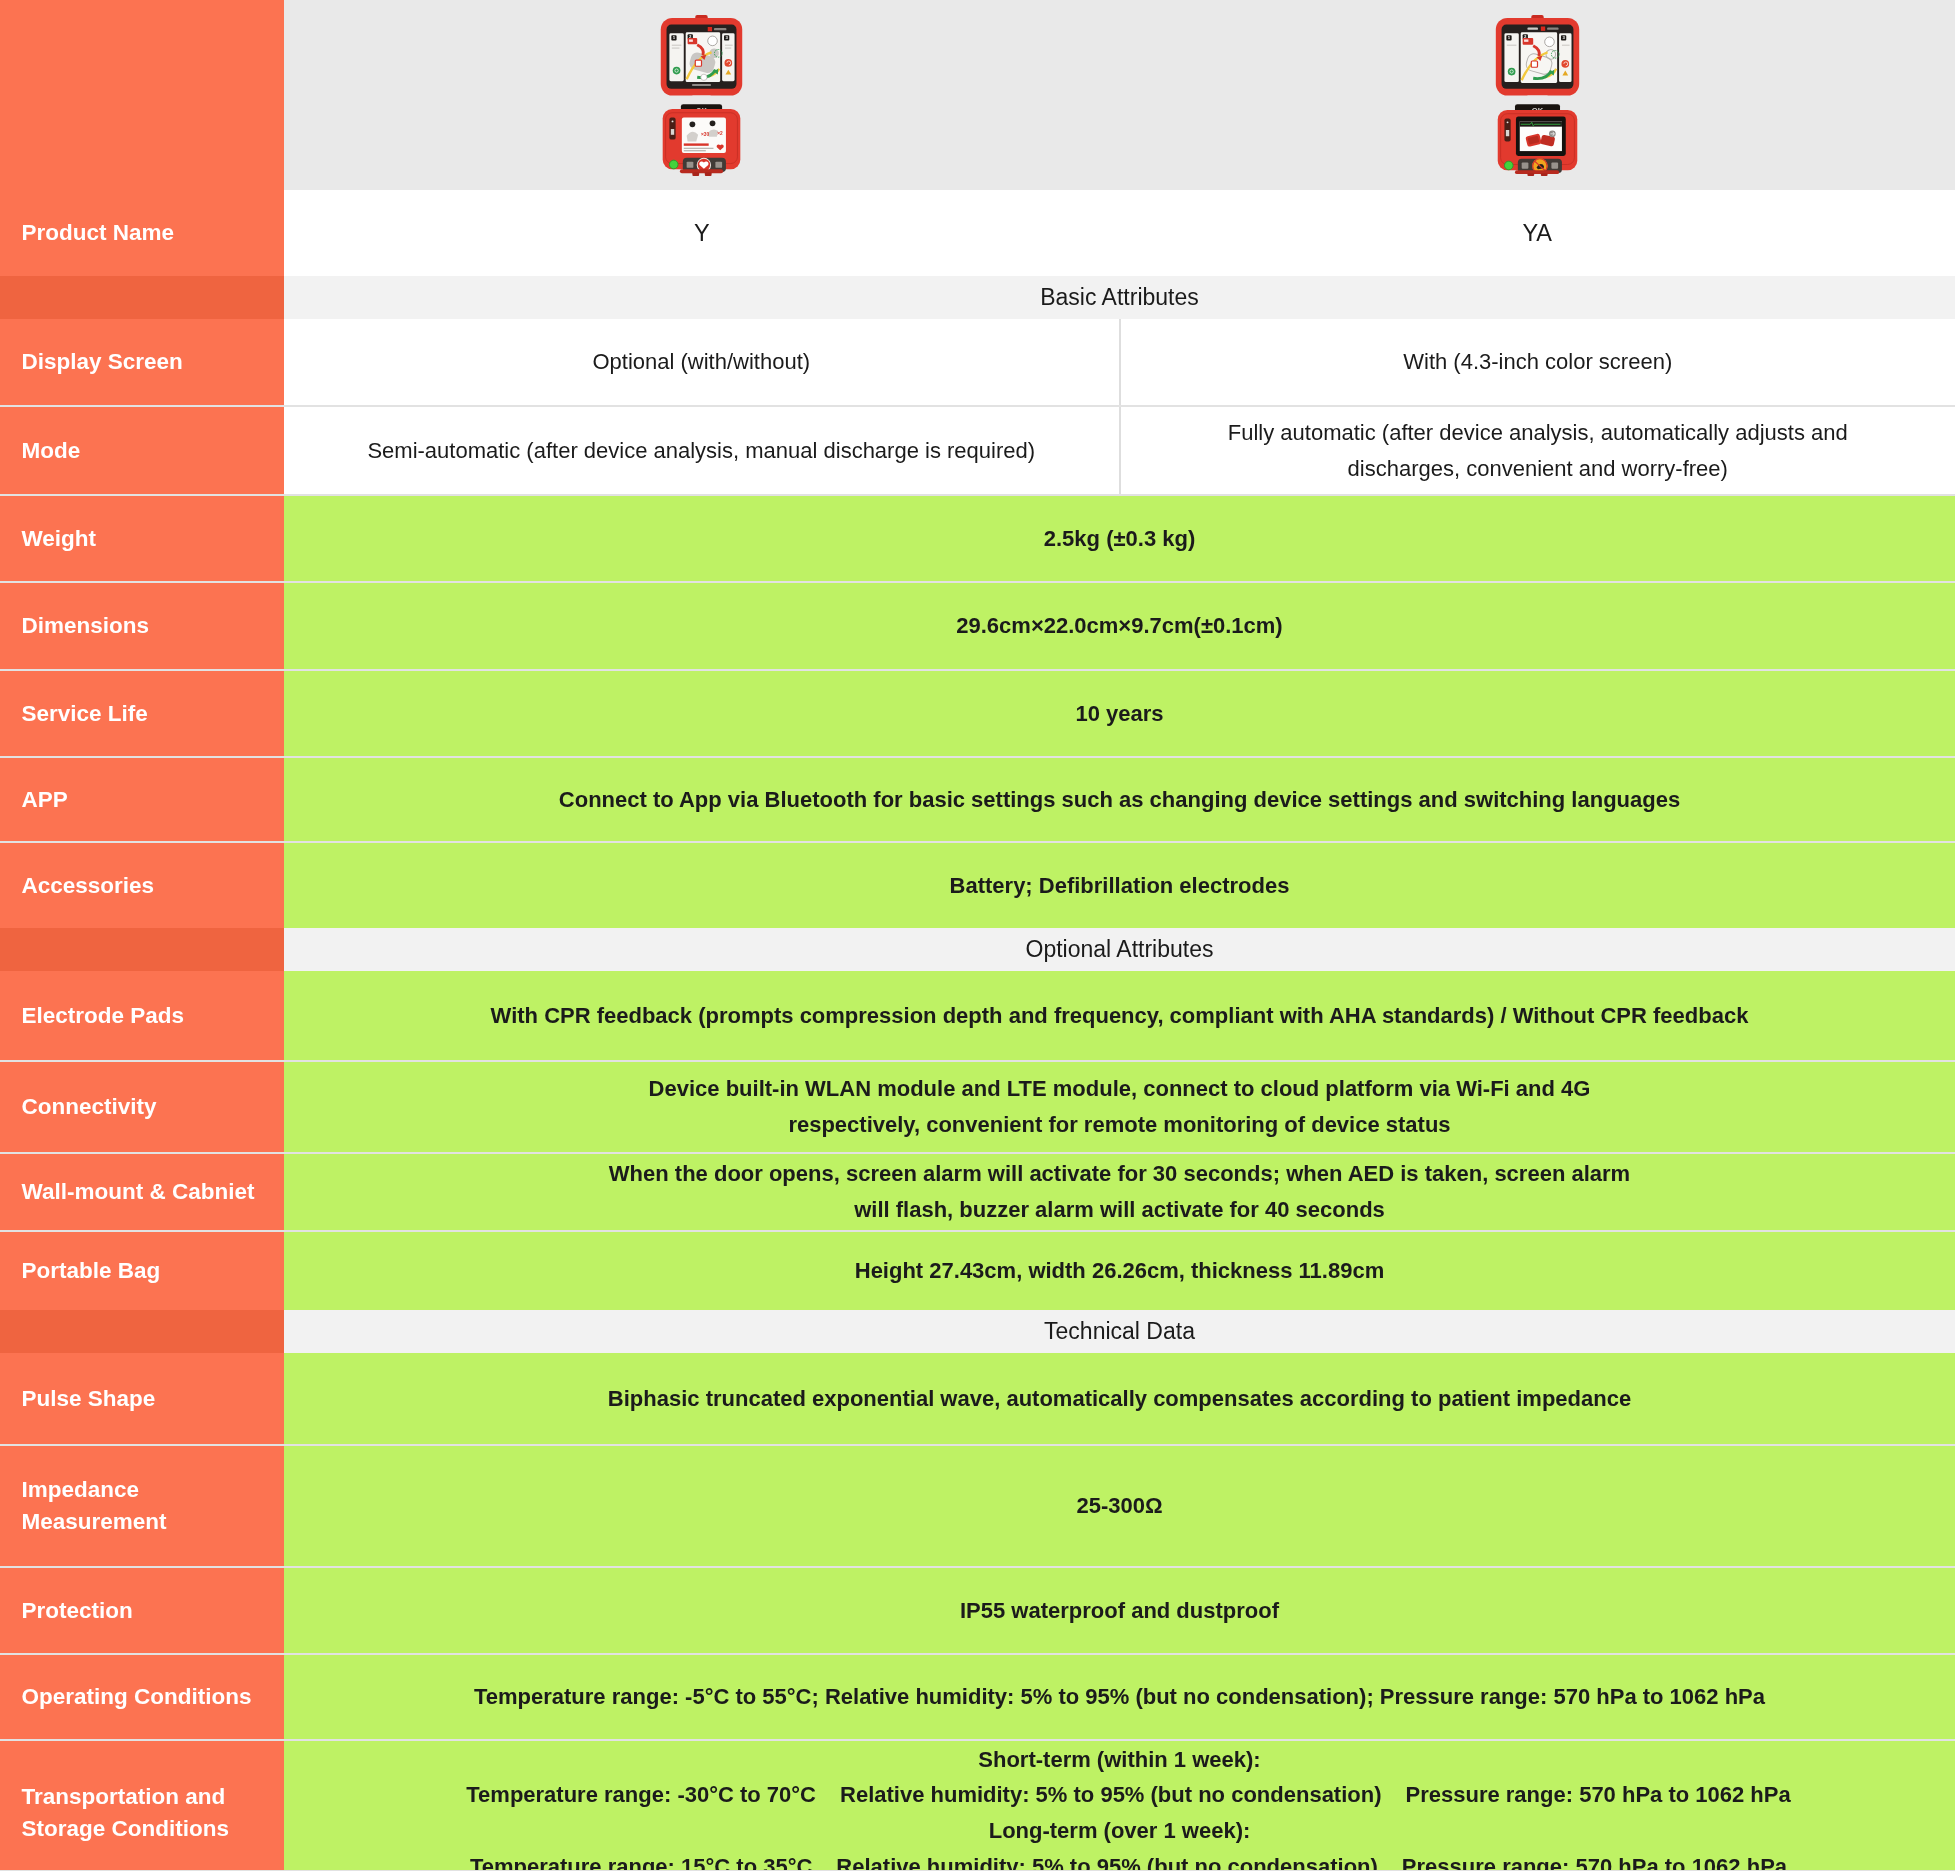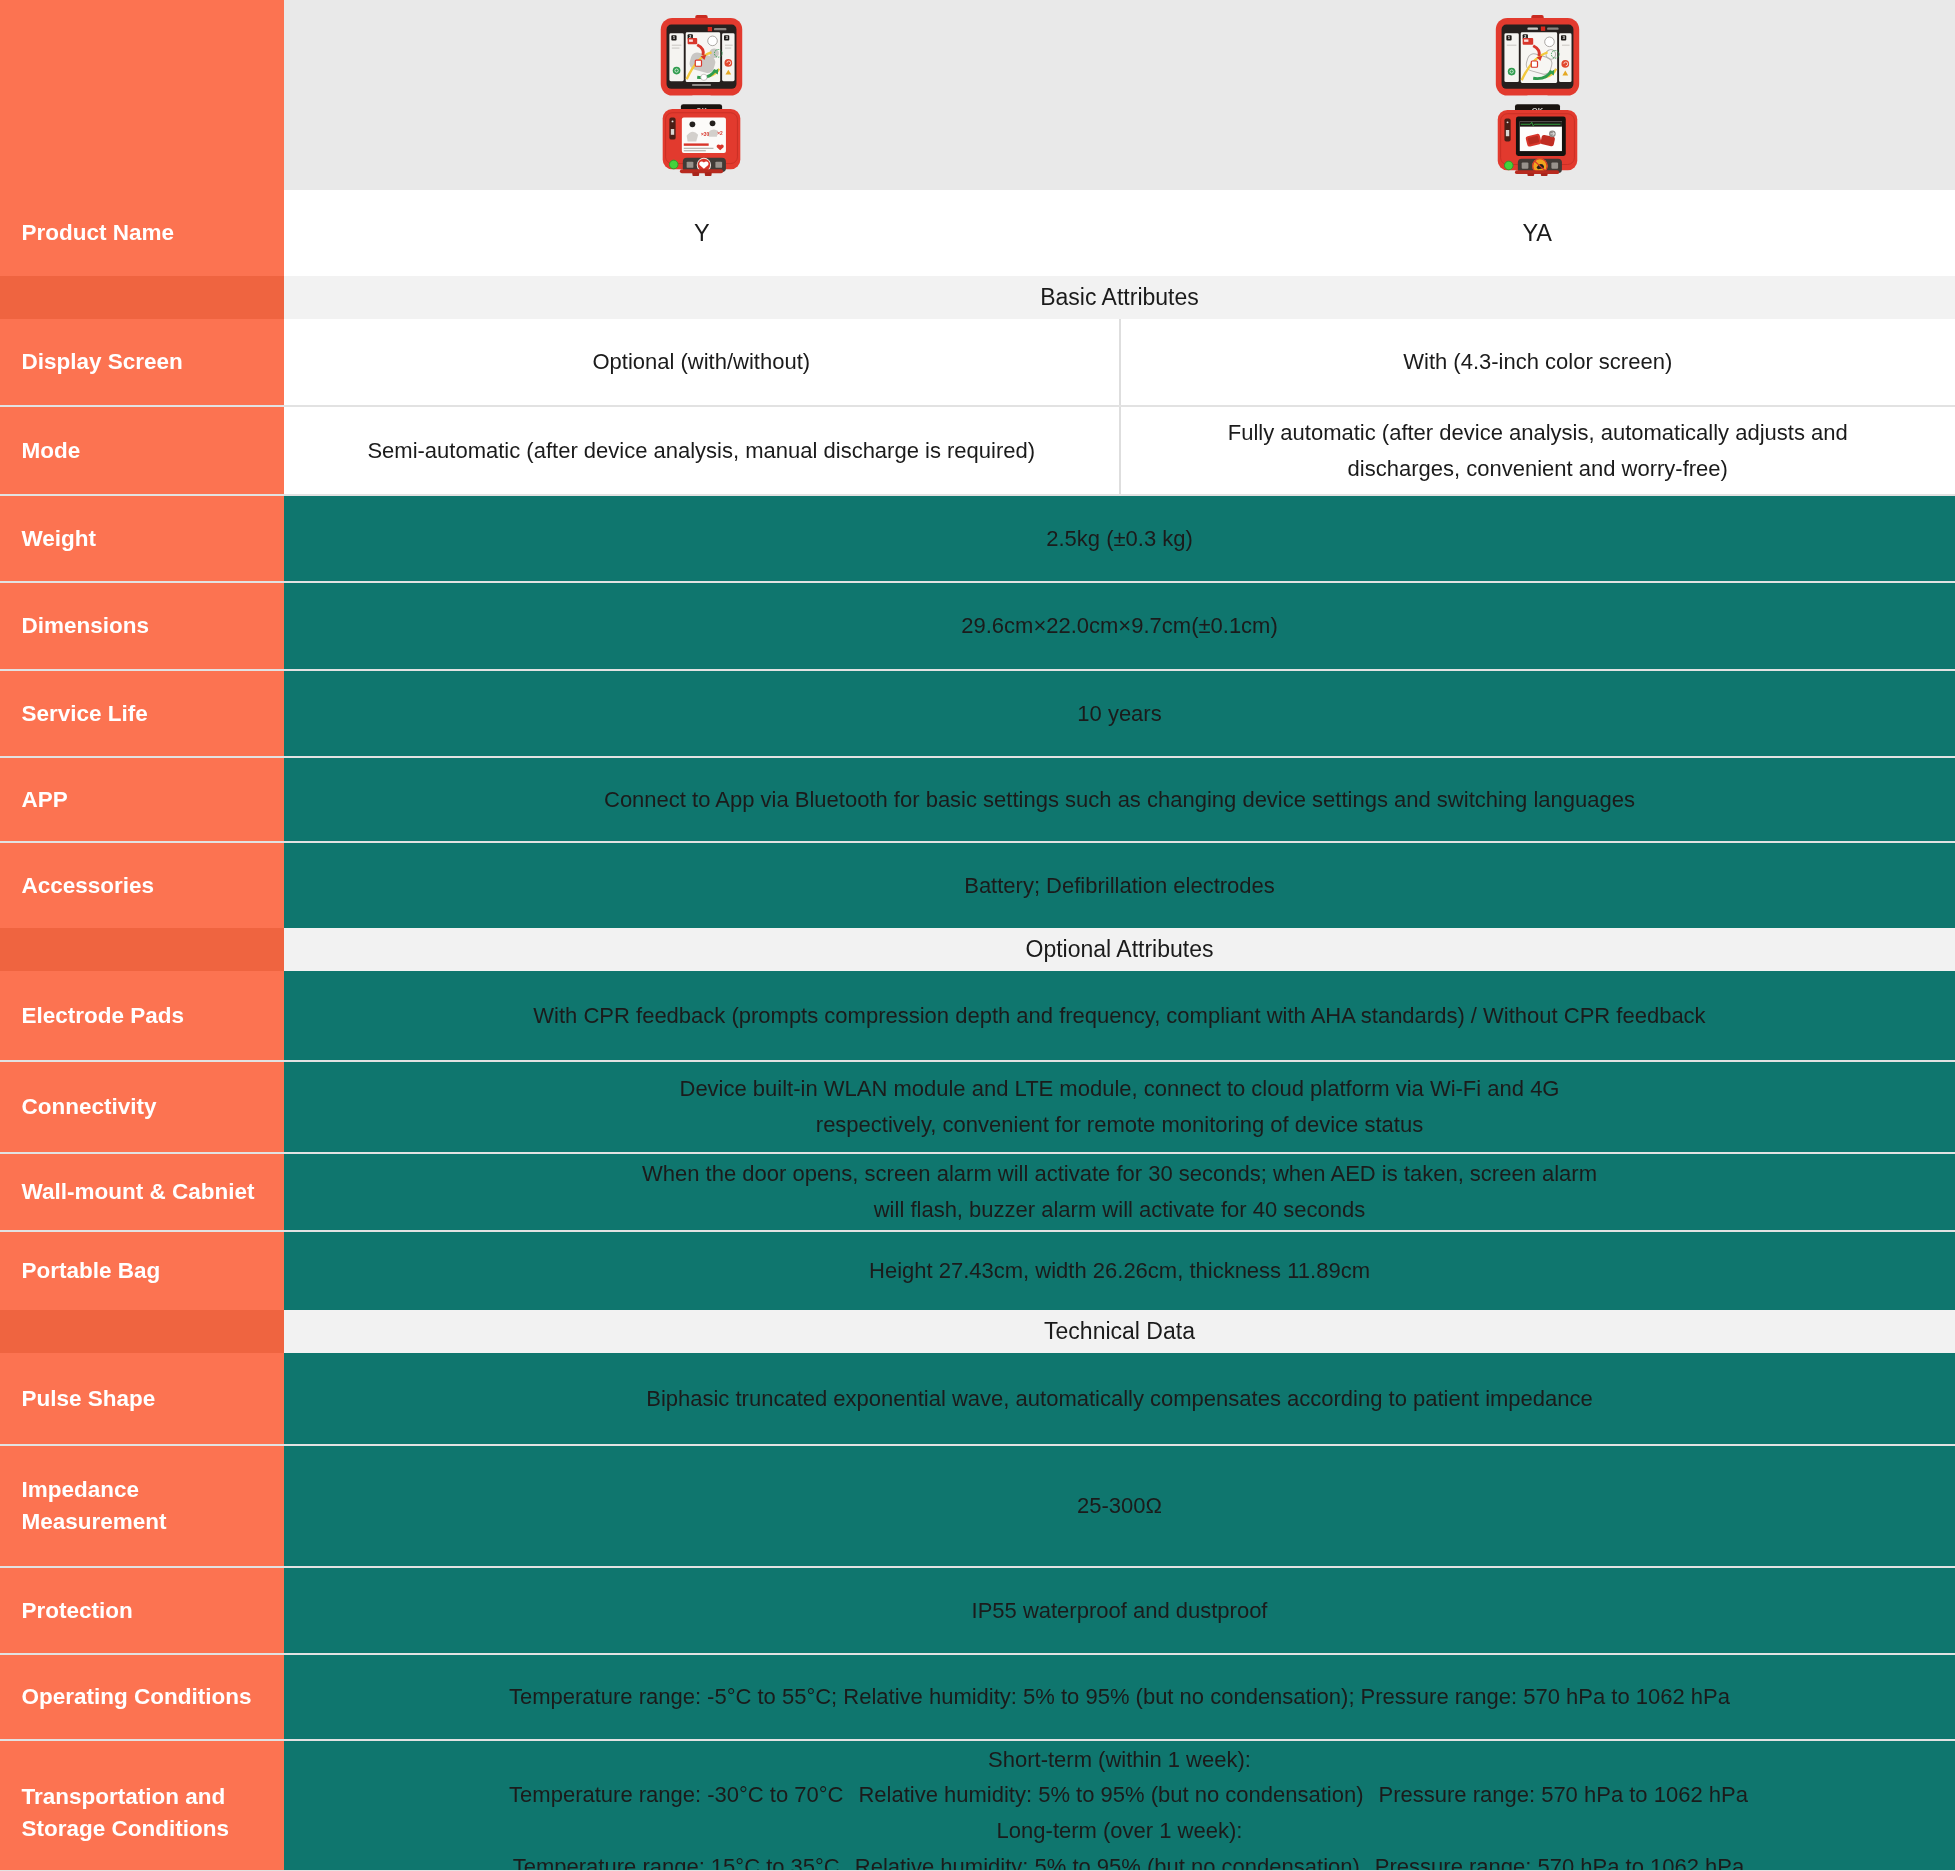--- a/index.html
+++ b/index.html
@@ -15,25 +15,25 @@
   .label-cell{
     flex:0 0 284px;width:284px;background:#fc7351;color:#ffffff;
     font-weight:bold;font-size:22.5px;line-height:1.42;
     display:flex;align-items:center;box-sizing:border-box;
     padding:0 11.7px 0 21.5px;
   }
   
   .content{
     flex:1;display:flex;align-items:center;justify-content:center;
     text-align:center;font-size:22px;line-height:1.62;
-    box-sizing:border-box;padding:8px 29px;background:#0f766e;
+    box-sizing:border-box;padding:8px 29px;background:#bef264;font-weight:bold;
   }
   .content .multiline{display:block;}
   .line{display:block;}
-  .seg-line{display:flex;justify-content:center;gap:15px;white-space:nowrap;margin-left:18px;}
+  .seg-line{display:flex;justify-content:center;gap:24px;white-space:nowrap;margin-left:18px;}
   
   .cell{
     flex:1;display:flex;align-items:center;justify-content:center;
     text-align:center;font-size:22px;line-height:1.62;
     box-sizing:border-box;padding:0 29px;background:#ffffff;
   }
   .cell.divided{border-left:2px solid #dedede;}
   
   .section-row .section-strip{flex:0 0 284px;width:284px;background:#ef6440;}
   .section-row .section-title{

